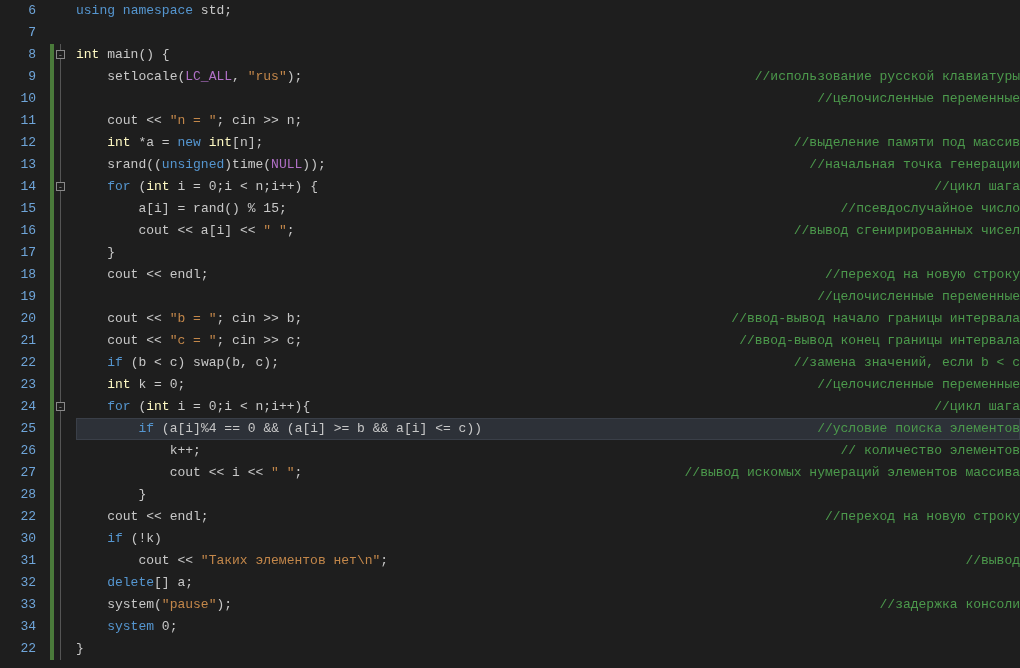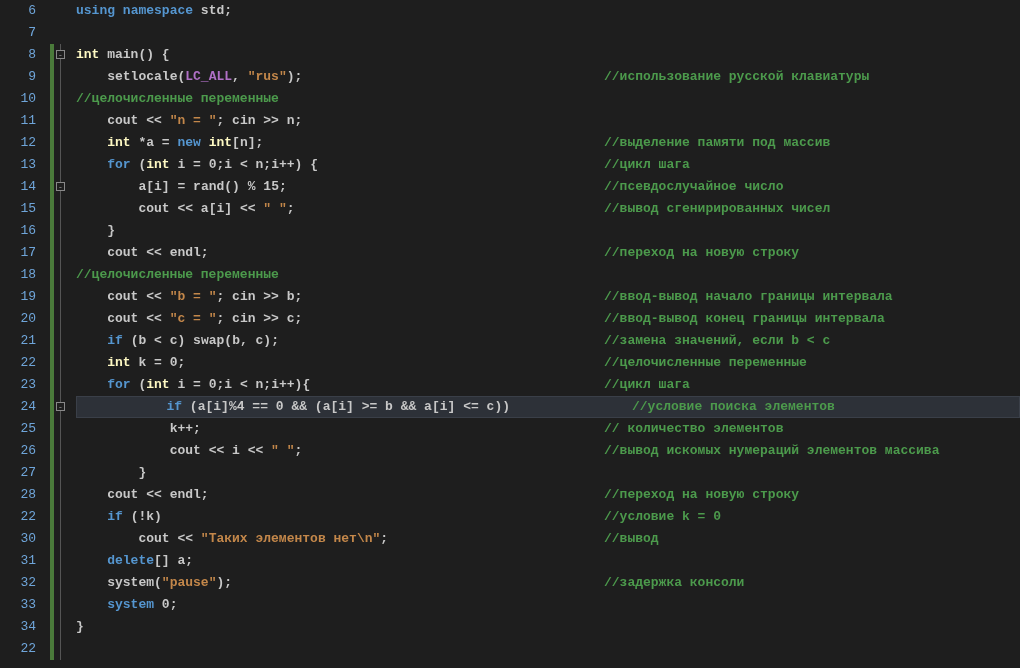--- a/index.html
+++ b/index.html
@@ -61,36 +61,35 @@
     line-height: 7px;
     text-align: center;
     color: #aaa;
   }
   .code {
     flex: 1;
     position: relative;
     background: #1e1e1e;
     padding-left: 6px;
   }
-  .line { height: 22px; white-space: pre; display: flex; font-weight: bold; }
+  .line { height: 22px; white-space: pre; display: flex; }
   .line.highlight {
     background: #2d3138;
     box-shadow: inset 0 0 0 1px #3a3f48;
-    padding-left: 28px;
   }
   .code-part { width: 528px; }
   .comment-part { flex: 1; }
   
   .kw   { color: #5596d0; }            
   .type { color: #fef9c3; }
   .txt  { color: #c8c8c8; }
   .op   { color: #c8c8c8; }
   .num  { color: #c8c8c8; }
   .str  { color: #c3874a; }            
-  .cmt  { color: #4c9a4c; }            
+  .cmt  { color: #4c9a4c; text-align: right; }            
   .const{ color: #b070c6; }            
   .paren{ color: #c8c8c8; }
 </style>
 </head>
 <body>
 
 <div class="editor">
   <div class="gutter" id="gutter">
       <div class="ln">6</div>
       <div class="ln">7</div>
@@ -247,36 +246,37 @@
       </div>
     </div>
   <div class="code" id="code">
       <div class="line"><span class="code-part"><span class="kw">using</span><span class="txt"> </span><span class="kw">namespace</span><span class="txt"> std</span><span class="op">;</span></span></div>
       <div class="line"><span class="code-part"></span></div>
       <div class="line"><span class="code-part"><span class="type">int</span><span class="txt"> main</span><span class="paren">()</span><span class="txt"> </span><span class="op">{</span></span></div>
       <div class="line"><span class="code-part">    <span class="txt">setlocale</span><span class="paren">(</span><span class="const">LC_ALL</span><span class="op">,</span><span class="txt"> </span><span class="str">"rus"</span><span class="paren">)</span><span class="op">;</span></span><span class="comment-part cmt">//использование русской клавиатуры</span></div>
       <div class="line"><span class="comment-part cmt">//целочисленные переменные</span></div>
       <div class="line"><span class="code-part">    <span class="txt">cout </span><span class="op">&lt;&lt;</span><span class="txt"> </span><span class="str">"n = "</span><span class="op">;</span><span class="txt"> cin </span><span class="op">&gt;&gt;</span><span class="txt"> n</span><span class="op">;</span></span></div>
       <div class="line"><span class="code-part">    <span class="type">int</span><span class="txt"> </span><span class="op">*</span><span class="txt">a </span><span class="op">=</span><span class="txt"> </span><span class="kw">new</span><span class="txt"> </span><span class="type">int</span><span class="paren">[</span><span class="txt">n</span><span class="paren">]</span><span class="op">;</span></span><span class="comment-part cmt">//выделение памяти под массив</span></div>
+      <div class="line"><span class="code-part">    <span class="txt">srand</span><span class="paren">((</span><span class="kw">unsigned</span><span class="paren">)</span><span class="txt">time</span><span class="paren">(</span><span class="const">NULL</span><span class="paren">))</span><span class="op">;</span></span><span class="comment-part cmt">//начальная точка генерации</span></div>
       <div class="line"><span class="code-part">    <span class="kw">for</span><span class="txt"> </span><span class="paren">(</span><span class="type">int</span><span class="txt"> i </span><span class="op">=</span><span class="txt"> </span><span class="num">0</span><span class="op">;</span><span class="txt">i </span><span class="op">&lt;</span><span class="txt"> n</span><span class="op">;</span><span class="txt">i</span><span class="op">++</span><span class="paren">)</span><span class="txt"> </span><span class="op">{</span></span><span class="comment-part cmt">//цикл шага</span></div>
       <div class="line"><span class="code-part">        <span class="txt">a</span><span class="paren">[</span><span class="txt">i</span><span class="paren">]</span><span class="txt"> </span><span class="op">=</span><span class="txt"> rand</span><span class="paren">()</span><span class="txt"> </span><span class="op">%</span><span class="txt"> </span><span class="num">15</span><span class="op">;</span></span><span class="comment-part cmt">//псевдослучайное число</span></div>
       <div class="line"><span class="code-part">        <span class="txt">cout </span><span class="op">&lt;&lt;</span><span class="txt"> a</span><span class="paren">[</span><span class="txt">i</span><span class="paren">]</span><span class="txt"> </span><span class="op">&lt;&lt;</span><span class="txt"> </span><span class="str">" "</span><span class="op">;</span></span><span class="comment-part cmt">//вывод сгенирированных чисел</span></div>
       <div class="line"><span class="code-part">    <span class="op">}</span></span></div>
       <div class="line"><span class="code-part">    <span class="txt">cout </span><span class="op">&lt;&lt;</span><span class="txt"> endl</span><span class="op">;</span></span><span class="comment-part cmt">//переход на новую строку</span></div>
       <div class="line"><span class="comment-part cmt">//целочисленные переменные</span></div>
       <div class="line"><span class="code-part">    <span class="txt">cout </span><span class="op">&lt;&lt;</span><span class="txt"> </span><span class="str">"b = "</span><span class="op">;</span><span class="txt"> cin </span><span class="op">&gt;&gt;</span><span class="txt"> b</span><span class="op">;</span></span><span class="comment-part cmt">//ввод-вывод начало границы интервала</span></div>
       <div class="line"><span class="code-part">    <span class="txt">cout </span><span class="op">&lt;&lt;</span><span class="txt"> </span><span class="str">"c = "</span><span class="op">;</span><span class="txt"> cin </span><span class="op">&gt;&gt;</span><span class="txt"> c</span><span class="op">;</span></span><span class="comment-part cmt">//ввод-вывод конец границы интервала</span></div>
       <div class="line"><span class="code-part">    <span class="kw">if</span><span class="txt"> </span><span class="paren">(</span><span class="txt">b </span><span class="op">&lt;</span><span class="txt"> c</span><span class="paren">)</span><span class="txt"> swap</span><span class="paren">(</span><span class="txt">b</span><span class="op">,</span><span class="txt"> c</span><span class="paren">)</span><span class="op">;</span></span><span class="comment-part cmt">//замена значений, если b &lt; c</span></div>
       <div class="line"><span class="code-part">    <span class="type">int</span><span class="txt"> k </span><span class="op">=</span><span class="txt"> </span><span class="num">0</span><span class="op">;</span></span><span class="comment-part cmt">//целочисленные переменные</span></div>
       <div class="line"><span class="code-part">    <span class="kw">for</span><span class="txt"> </span><span class="paren">(</span><span class="type">int</span><span class="txt"> i </span><span class="op">=</span><span class="txt"> </span><span class="num">0</span><span class="op">;</span><span class="txt">i </span><span class="op">&lt;</span><span class="txt"> n</span><span class="op">;</span><span class="txt">i</span><span class="op">++</span><span class="paren">)</span><span class="op">{</span></span><span class="comment-part cmt">//цикл шага</span></div>
       <div class="line highlight"><span class="code-part">        <span class="kw">if</span><span class="txt"> </span><span class="paren">(</span><span class="txt">a</span><span class="paren">[</span><span class="txt">i</span><span class="paren">]</span><span class="op">%</span><span class="num">4</span><span class="txt"> </span><span class="op">==</span><span class="txt"> </span><span class="num">0</span><span class="txt"> </span><span class="op">&amp;&amp;</span><span class="txt"> </span><span class="paren">(</span><span class="txt">a</span><span class="paren">[</span><span class="txt">i</span><span class="paren">]</span><span class="txt"> </span><span class="op">&gt;=</span><span class="txt"> b </span><span class="op">&amp;&amp;</span><span class="txt"> a</span><span class="paren">[</span><span class="txt">i</span><span class="paren">]</span><span class="txt"> </span><span class="op">&lt;=</span><span class="txt"> c</span><span class="paren">))</span></span><span class="comment-part cmt">//условие поиска элементов</span></div>
       <div class="line"><span class="code-part">            <span class="txt">k</span><span class="op">++;</span></span><span class="comment-part cmt">// количество элементов</span></div>
       <div class="line"><span class="code-part">            <span class="txt">cout </span><span class="op">&lt;&lt;</span><span class="txt"> i </span><span class="op">&lt;&lt;</span><span class="txt"> </span><span class="str">" "</span><span class="op">;</span></span><span class="comment-part cmt">//вывод искомых нумераций элементов массива</span></div>
       <div class="line"><span class="code-part">        <span class="op">}</span></span></div>
       <div class="line"><span class="code-part">    <span class="txt">cout </span><span class="op">&lt;&lt;</span><span class="txt"> endl</span><span class="op">;</span></span><span class="comment-part cmt">//переход на новую строку</span></div>
-      <div class="line"><span class="code-part">    <span class="kw">if</span><span class="txt"> </span><span class="paren">(</span><span class="op">!</span><span class="txt">k</span><span class="paren">)</span></span><span class="comment-part cmt">//условие k = 0</span></div>
+      <div class="line"><span class="code-part">    <span class="kw">if</span><span class="txt"> </span><span class="paren">(</span><span class="op">!</span><span class="txt">k</span><span class="paren">)</span></span></div>
       <div class="line"><span class="code-part">        <span class="txt">cout </span><span class="op">&lt;&lt;</span><span class="txt"> </span><span class="str">"Таких элементов нет\n"</span><span class="op">;</span></span><span class="comment-part cmt">//вывод</span></div>
       <div class="line"><span class="code-part">    <span class="kw">delete</span><span class="paren">[]</span><span class="txt"> a</span><span class="op">;</span></span></div>
       <div class="line"><span class="code-part">    <span class="txt">system</span><span class="paren">(</span><span class="str">"pause"</span><span class="paren">)</span><span class="op">;</span></span><span class="comment-part cmt">//задержка консоли</span></div>
       <div class="line"><span class="code-part">    <span class="kw">system</span><span class="txt"> </span><span class="num">0</span><span class="op">;</span></span></div>
       <div class="line"><span class="code-part"><span class="op">}</span></span></div>
     </div>
 </div>
 
 </body></html>

